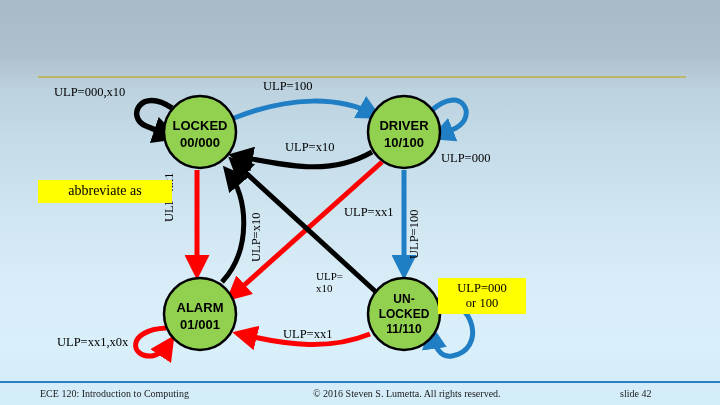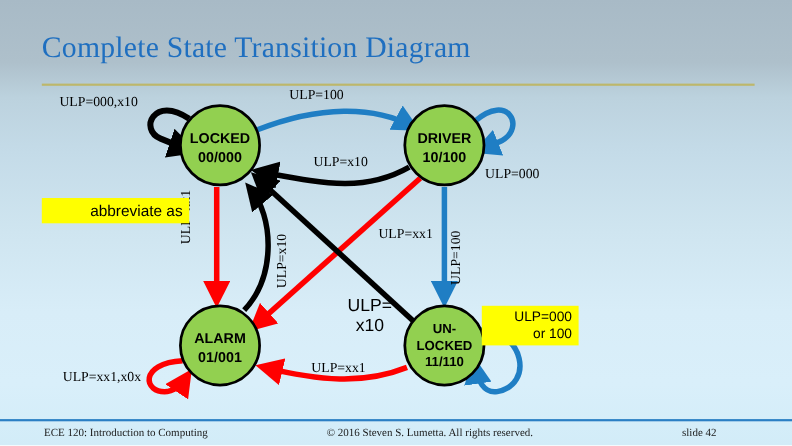--- a/index.html
+++ b/index.html
@@ -63,51 +63,50 @@
     font-family: "Liberation Serif", "DejaVu Serif", serif;
     font-size: 12.5px;
     color: #000000;
     white-space: nowrap;
     line-height: 1.05;
   }
   .yellow-box {
     position: absolute;
     background: #ffff00;
     color: #000000;
-    font-family: Liberation Sans, sans-serif;
-    text-align: right;
+    font-family: Liberation Serif, serif;
+    text-align: center;
     line-height: 1.18;
     padding: 3px 6px;
   }
   #footer-rule {
     position: absolute;
     left: 0;
     top: 381px;
     width: 720px;
     height: 1.5px;
     background: #2b7fc4;
   }
   .footer-text {
     position: absolute;
     top: 388px;
     font-family: "Liberation Serif", "DejaVu Serif", serif;
     font-size: 10px;
     color: #1a1a1a;
     white-space: nowrap;
   }
   #footer-left { left: 40px; }
-  #footer-center { left: 265px; padding-left: 32px; }
+  #footer-center { left: 281px; padding-left: 32px; }
   #footer-right { left: 620px; }
 </style>
 </head>
 <body>
 
 <div id="slide">
 
-  <div id="title">Complete State Transition Diagram</div>
   <div id="title-rule"></div>
 
   <svg id="diagram" viewBox="0 0 720 405">
     <defs>
       <marker id="ah-black" markerWidth="5" markerHeight="5" refX="3.4" refY="2.5" orient="auto">
         <path d="M0,0 L5,2.5 L0,5 z" fill="#000000"></path>
       </marker>
       <marker id="ah-blue" markerWidth="5" markerHeight="5" refX="3.4" refY="2.5" orient="auto">
         <path d="M0,0 L5,2.5 L0,5 z" fill="#1f7ec4"></path>
       </marker>
@@ -175,21 +174,21 @@
   <div class="edge-label" style="left:441px; top:152px;">ULP=000</div>
 
   <div class="edge-label" style="left:163px; top:222px; transform:rotate(-90deg); transform-origin:left top;">ULP=xx1</div>
 
   <div class="edge-label" style="left:250px; top:262px; transform:rotate(-90deg); transform-origin:left top;">ULP=x10</div>
 
   <div class="edge-label" style="left:344px; top:206px;">ULP=xx1</div>
 
   <div class="edge-label" style="left:408px; top:259px; transform:rotate(-90deg); transform-origin:left top;">ULP=100</div>
 
-  <div style="position:absolute; left:316px; top:270px; text-align:center; font-family:Liberation Sans, sans-serif; font-size:16px; line-height:1.1;">
+  <div style="position:absolute; left:316px; top:270px; font-family:Liberation Serif, serif; font-size:11px; line-height:1.1;">
     <div>ULP=</div>
     <div>x10</div>
   </div>
 
   <div class="edge-label" style="left:283px; top:328px;">ULP=xx1</div>
 
   <div class="edge-label" style="left:57px; top:336px;">ULP=xx1,x0x</div>
 
   <div class="yellow-box" style="left:38px; top:180px; width:122px; font-size:14px;">
     <div>abbreviate as</div>

